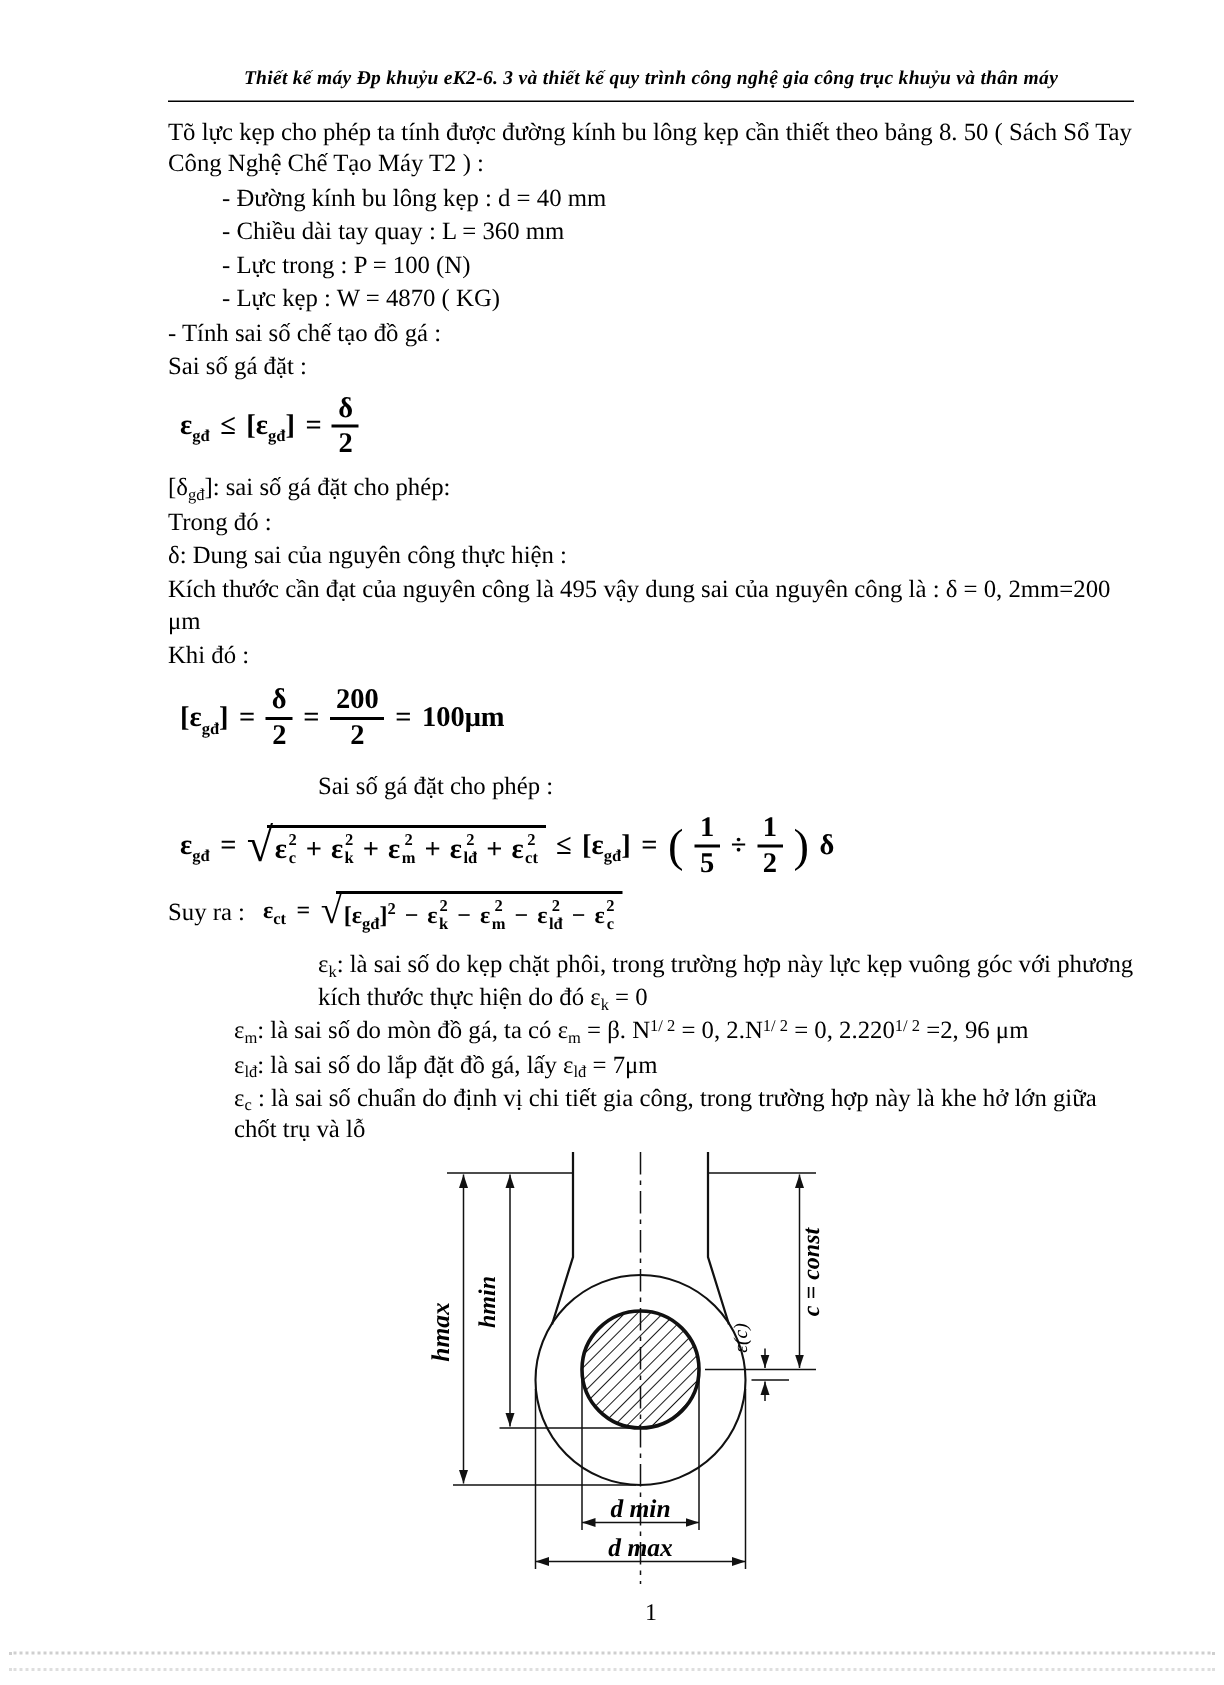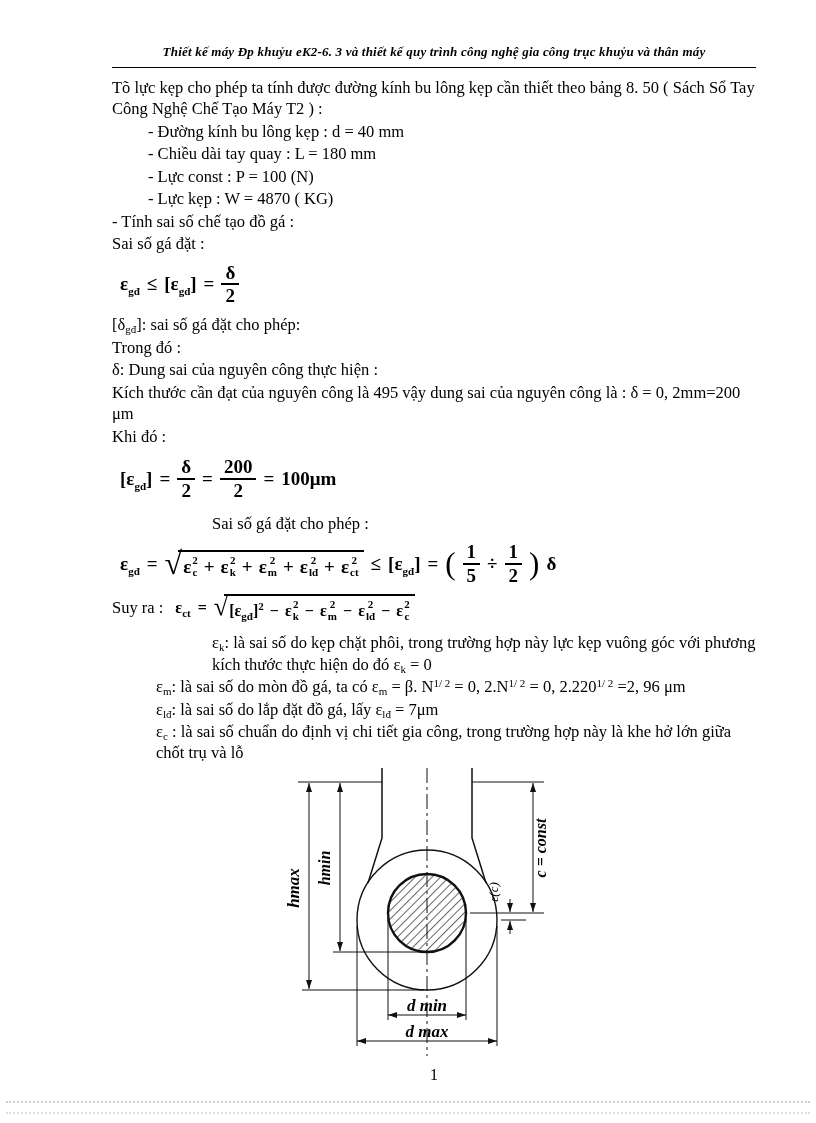--- a/index.html
+++ b/index.html
@@ -58,22 +58,22 @@
 </head>
 <body>
 
 <div class="page">
 
   <div class="doc-header">Thiết kế máy Đp khuỷu eK2-6. 3 và thiết kế quy trình công nghệ gia công trục khuỷu và thân máy</div>
 
   <p class="bt">Tõ lực kẹp cho phép ta tính được đường kính bu lông kẹp cần thiết theo bảng 8. 50 ( Sách Sổ Tay Công Nghệ  Chế Tạo Máy T2 ) :</p>
 
   <p class="bt indent1">- Đường kính bu lông kẹp : d = 40 mm</p>
-  <p class="bt indent1">- Chiều dài tay quay : L = 180 mm</p>
-  <p class="bt indent1">-  Lực const : P = 100 (N)</p>
+  <p class="bt indent1">- Chiều dài tay quay : L = 360 mm</p>
+  <p class="bt indent1">-  Lực trong : P = 100 (N)</p>
   <p class="bt indent1">- Lực kẹp : W = 4870  ( KG)</p>
 
   <p class="bt"> - Tính sai số chế tạo đồ gá :</p>
   <p class="bt">Sai số gá đặt :</p>
 
   <div class="formula">
     <span class="eterm">
         <span class="tok">ε</span>
         <span class="sb">gđ</span>
       </span>

